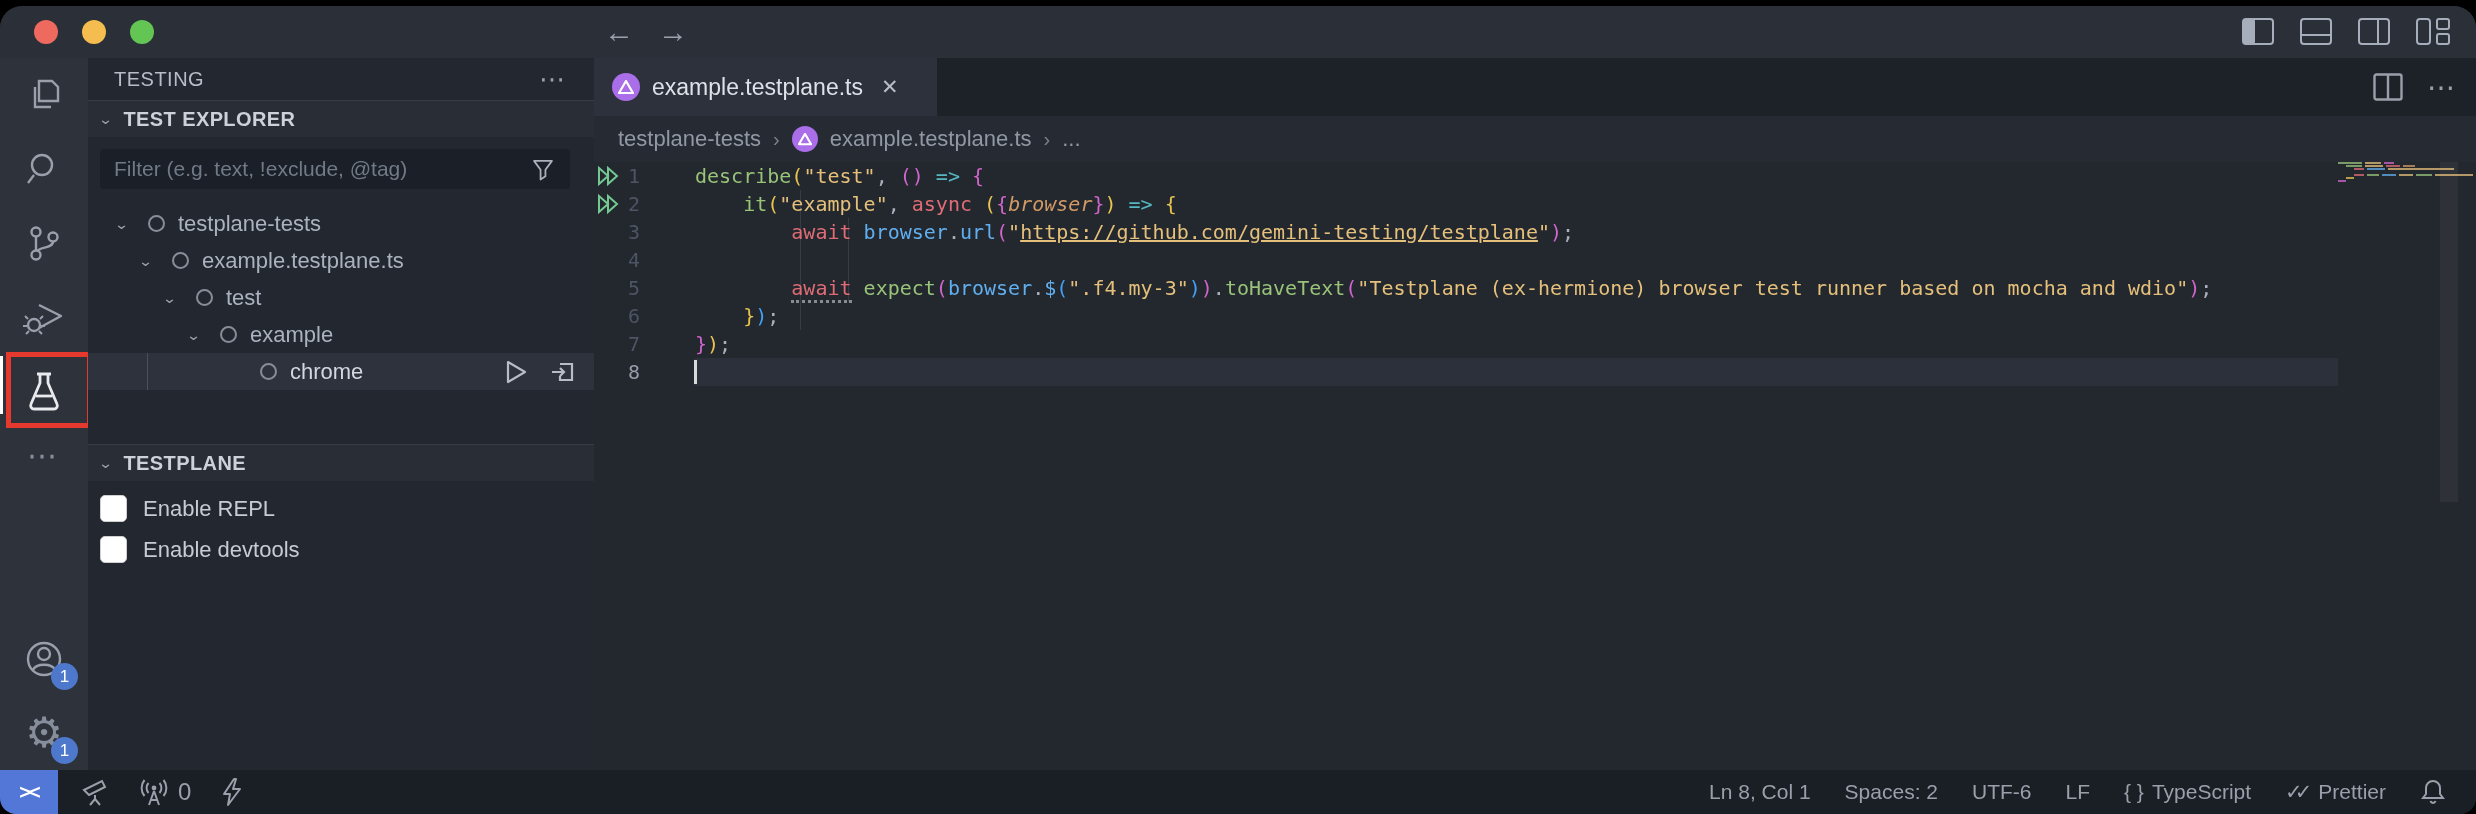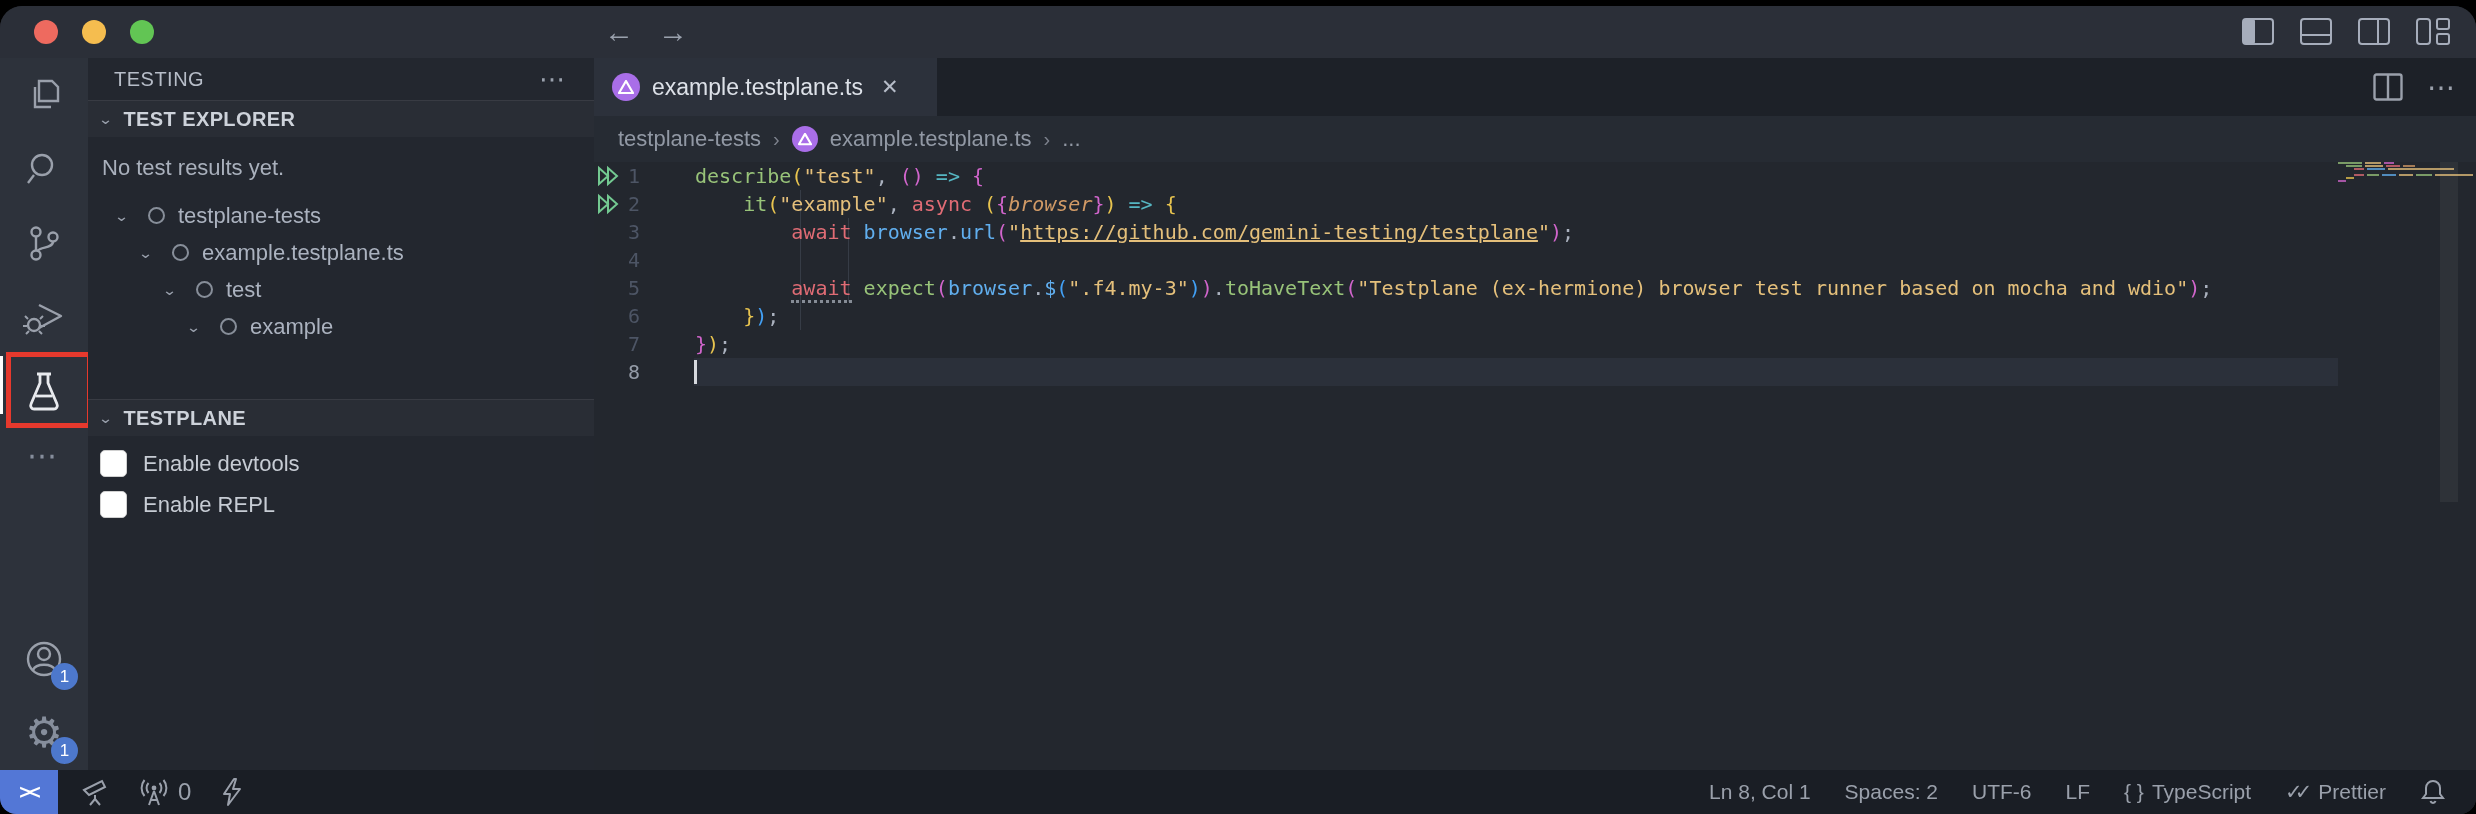--- a/index.html
+++ b/index.html
@@ -193,21 +193,26 @@
 
   <div class="sidebar">
     <div class="sb-title">
       <span>TESTING</span>
       <span class="dots">⋯</span>
     </div>
     <div class="section-hdr">
       <span class="chev">⌄</span>
       <span>TEST EXPLORER</span>
     </div>
-    <div class="no-results">No test results yet.</div>
+    <div class="filter">
+      <span>Filter (e.g. text, !exclude, @tag)</span>
+      <svg width="26" height="26" viewBox="0 0 32 32">
+        <path d="M5 6 h22 L19 17 v8 l-6 4 V17 Z" fill="none" stroke="#aab1bd" stroke-width="2.2" stroke-linejoin="round"></path>
+      </svg>
+    </div>
     <div class="tree" id="test-tree">
           <div class="tree-row">
             <span class="tree-chev" style="left: 26px;">⌄</span>
             <span class="tree-circ" style="left: 60px;"></span>
             <span class="tree-label" style="left: 90px;">testplane-tests</span>
           </div>
           <div class="tree-row">
             <span class="tree-chev" style="left: 50px;">⌄</span>
             <span class="tree-circ" style="left: 84px;"></span>
             <span class="tree-label" style="left: 114px;">example.testplane.ts</span>
@@ -215,32 +220,46 @@
           <div class="tree-row">
             <span class="tree-chev" style="left: 74px;">⌄</span>
             <span class="tree-circ" style="left: 108px;"></span>
             <span class="tree-label" style="left: 138px;">test</span>
           </div>
           <div class="tree-row">
             <span class="tree-chev" style="left: 98px;">⌄</span>
             <span class="tree-circ" style="left: 132px;"></span>
             <span class="tree-label" style="left: 162px;">example</span>
           </div>
+          <div class="tree-row sel">
+            <div class="tree-guide"></div>
+            <span class="tree-circ" style="left: 172px;"></span>
+            <span class="tree-label" style="left: 202px;">chrome</span>
+            <span class="tree-actions">
+              <svg width="24" height="26" viewBox="0 0 24 26">
+                <path d="M4 3 L21 13 L4 23 Z" fill="none" stroke="#b6bcc8" stroke-width="2.2" stroke-linejoin="round"></path>
+              </svg>
+              <svg width="26" height="26" viewBox="0 0 26 26">
+                <path d="M10 5 h12 v16 h-12 v-4" fill="none" stroke="#b6bcc8" stroke-width="2.2"></path>
+                <path d="M2 13 h12 M10 9 l4 4 -4 4" fill="none" stroke="#b6bcc8" stroke-width="2.2"></path>
+              </svg>
+            </span>
+          </div>
         </div>
     <div class="section-hdr" style="margin-top:54px">
       <span class="chev">⌄</span>
       <span>TESTPLANE</span>
     </div>
     <div class="cb-row">
       <span class="cb"></span>
-      <span>Enable devtools</span>
+      <span>Enable REPL</span>
     </div>
     <div class="cb-row">
       <span class="cb"></span>
-      <span>Enable REPL</span>
+      <span>Enable devtools</span>
     </div>
   </div>
 
   <div class="editor">
     <div class="tabstrip">
       <div class="tab">
         <span class="tp-icon">
           <svg width="16" height="15" viewBox="0 0 16 15">
                 <path d="M8 1 L15 13 H1 Z" fill="none" stroke="#fff" stroke-width="2.2" stroke-linejoin="round"></path>
               </svg>

